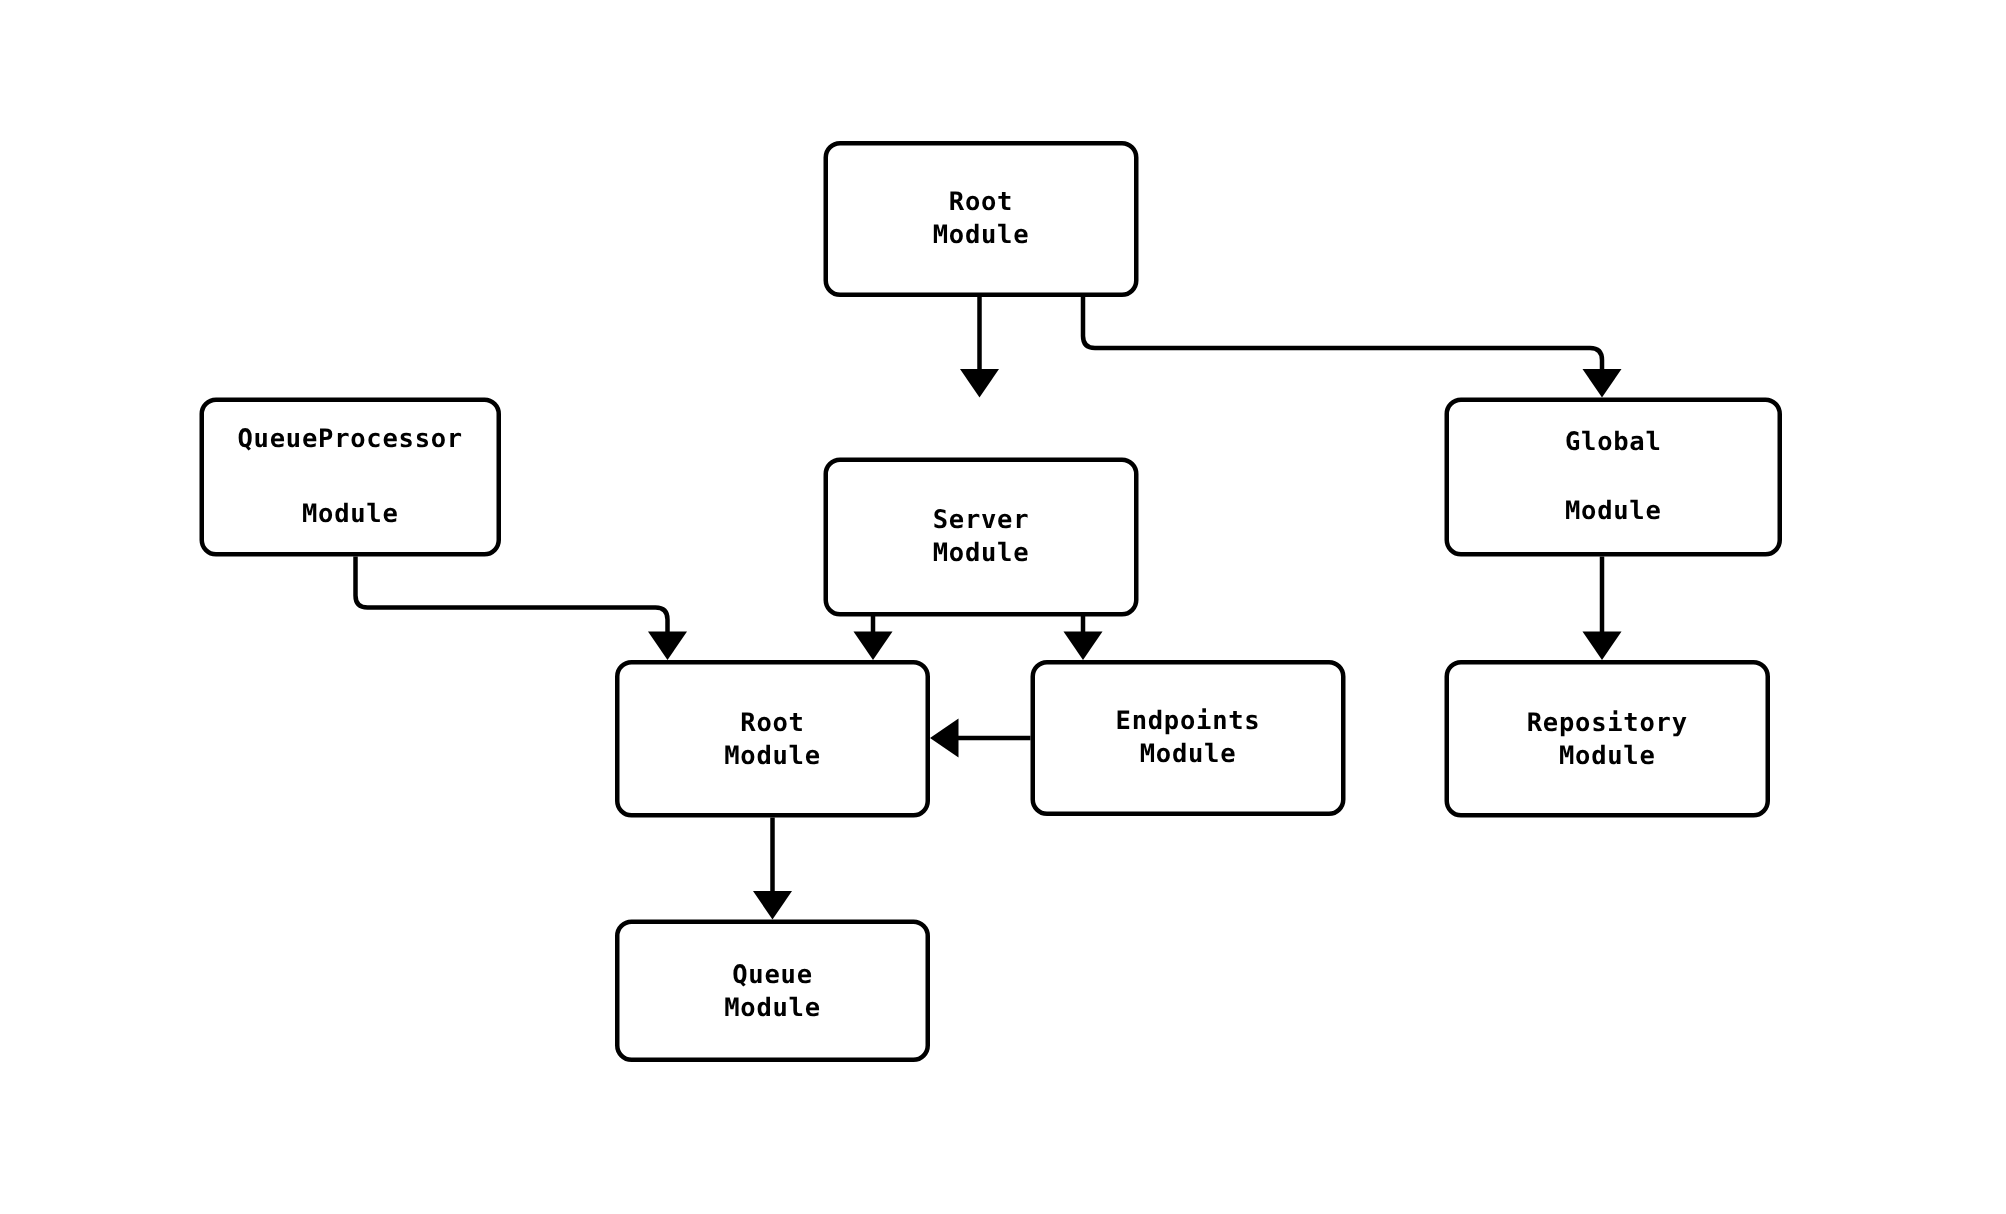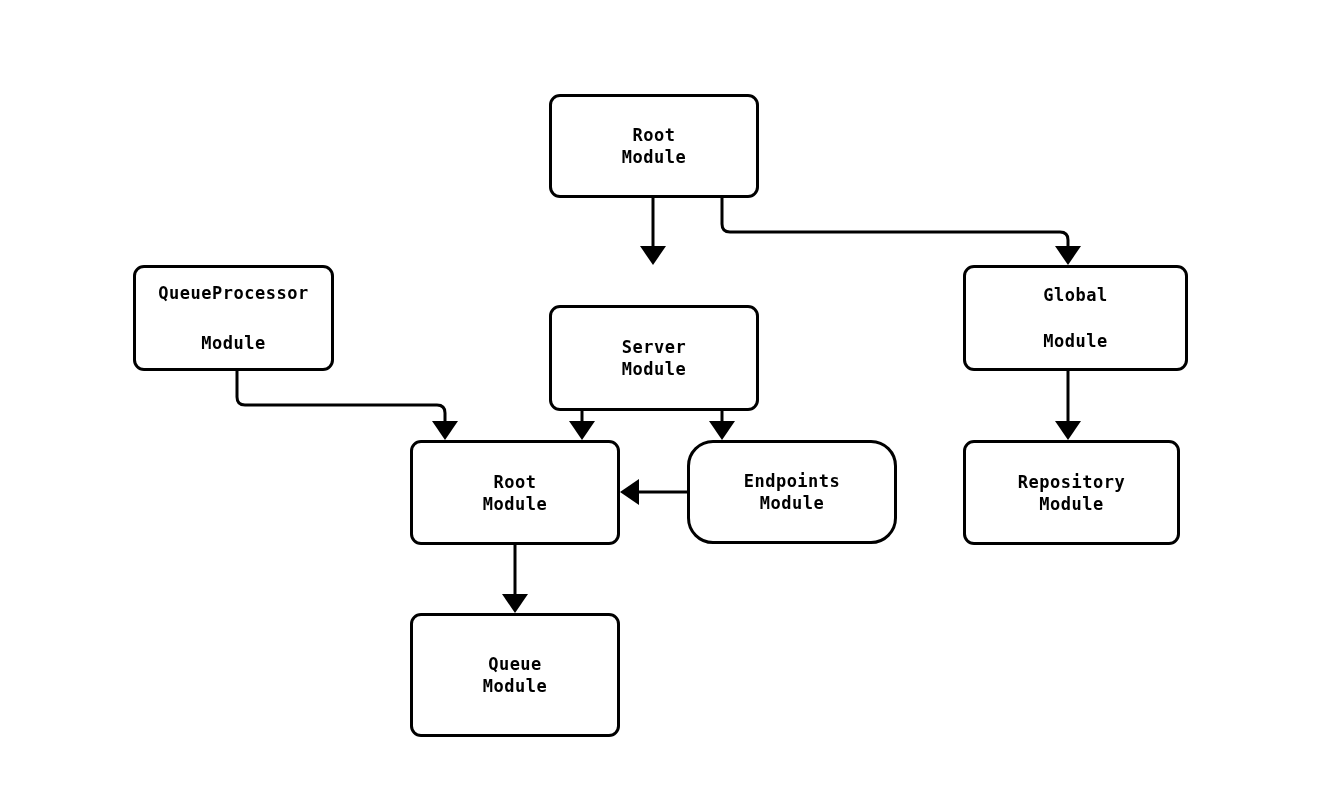--- a/index.html
+++ b/index.html
@@ -82,25 +82,25 @@
       <div class="node-line">Module</div>
     </div>
     <div class="node" style="left: 963px; top: 265px; width: 225px; height: 106px; border-color: rgb(0, 0, 0); background: rgb(255, 255, 255); gap: 24px;">
       <div class="node-line">Global</div>
       <div class="node-line">Module</div>
     </div>
     <div class="node" style="left: 410px; top: 440px; width: 210px; height: 105px; border-color: rgb(0, 0, 0); background: rgb(255, 255, 255);">
       <div class="node-line">Root</div>
       <div class="node-line">Module</div>
     </div>
-    <div class="node" style="left: 687px; top: 440px; width: 210px; height: 104px; border-color: rgb(0, 0, 0); background: rgb(255, 255, 255); border-radius: 26px;">
+    <div class="node" style="left: 687px; top: 440px; width: 210px; height: 104px; border-color: rgb(0, 0, 0); background: rgb(255, 255, 255);">
       <div class="node-line">Endpoints</div>
       <div class="node-line">Module</div>
     </div>
     <div class="node" style="left: 963px; top: 440px; width: 217px; height: 105px; border-color: rgb(0, 0, 0); background: rgb(255, 255, 255);">
       <div class="node-line">Repository</div>
       <div class="node-line">Module</div>
     </div>
-    <div class="node" style="left: 410px; top: 613px; width: 210px; height: 124px; border-color: rgb(0, 0, 0); background: rgb(255, 255, 255);">
+    <div class="node" style="left: 410px; top: 613px; width: 210px; height: 95px; border-color: rgb(0, 0, 0); background: rgb(255, 255, 255);">
       <div class="node-line">Queue</div>
       <div class="node-line">Module</div>
     </div>
   </div>
 
 </body></html>

